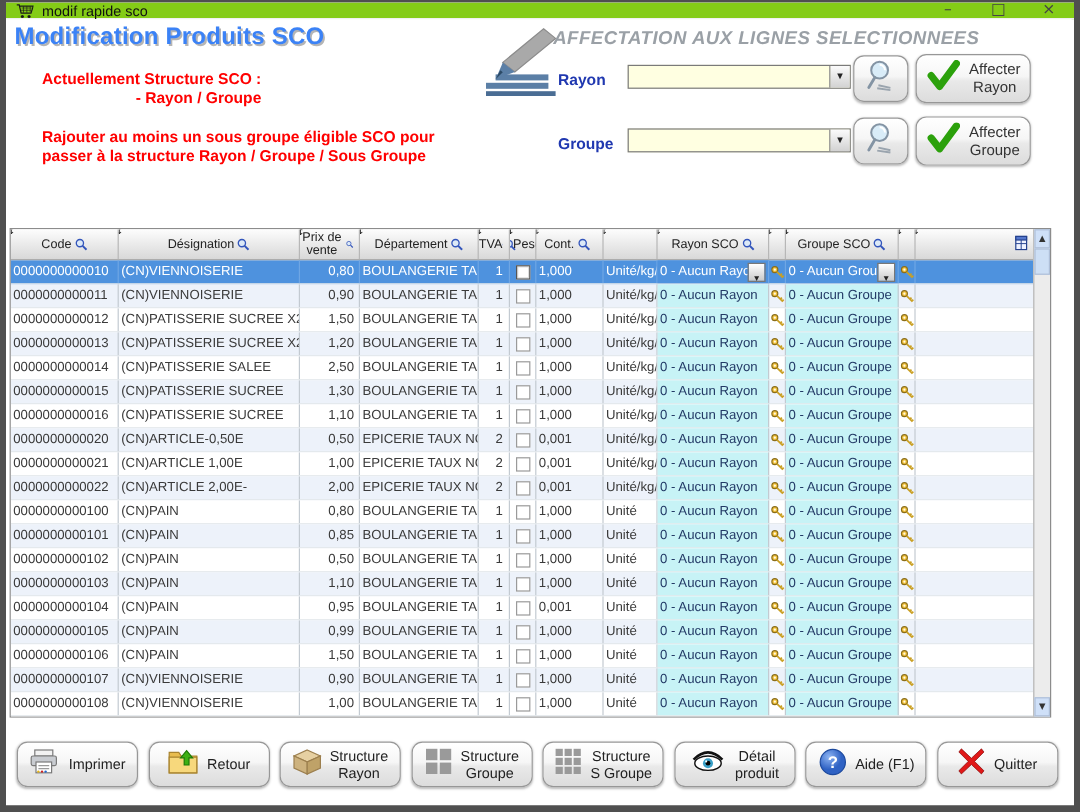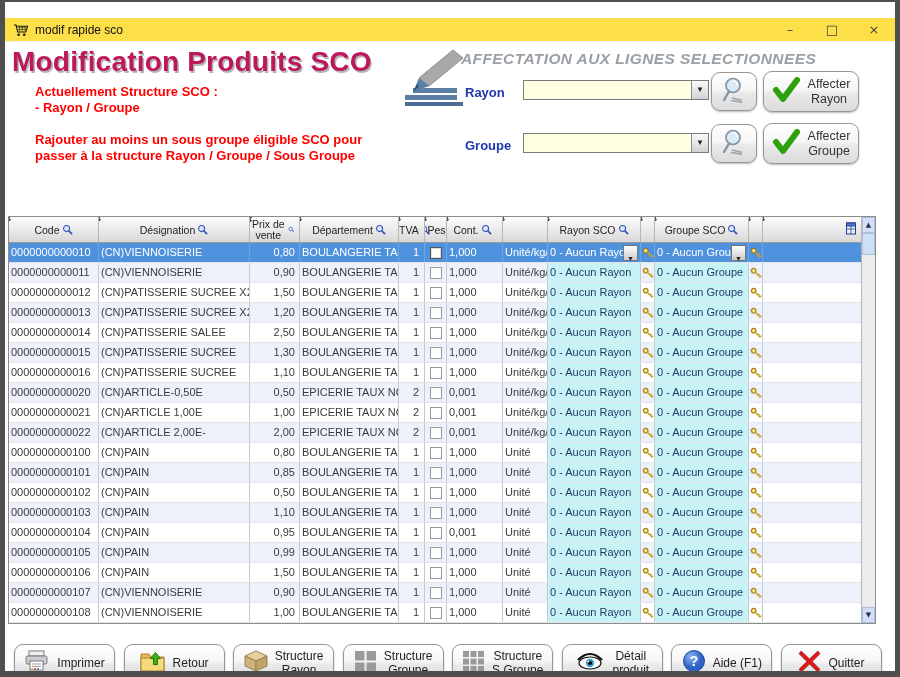--- a/index.html
+++ b/index.html
@@ -5,38 +5,37 @@
   * { margin:0; padding:0; box-sizing:border-box; }
   html,body { width:900px; height:677px; }
   body { font-family:"Liberation Sans", sans-serif; background:#fff; }
 
   .window {
     width:900px; height:677px;
     border:5px solid #4f4f4f; border-top-width:2px; border-bottom-width:6px;
     background:#fff; position:relative; overflow:hidden;
   }
   .titlebar {
-    height:24px; background:#fde047; display:flex; align-items:center;
+    height:14px; background:#84cc16; display:flex; align-items:center;
     border-bottom:1px solid #f0f0f0;
-    margin-top:16px;
   }
   .titlebar .app-icon { margin-left:8px; display:flex; }
   .titlebar .title { margin-left:7px; font-size:12px; color:#111; }
   .win-controls { margin-left:auto; display:flex; height:100%; }
   .win-btn { width:42px; height:100%; display:flex; align-items:center; justify-content:center;
     font-size:13px; color:#444; font-family:"DejaVu Sans", sans-serif; }
 
   .content { position:relative; width:888px; height:639px; background:#fff; }
 
   .page-title {
-    position:absolute; left:7px; top:4px; font-size:28px; font-weight:bold;
-    color:#be185d; text-shadow:1.5px 1.5px 0 rgba(90,90,90,.45); letter-spacing:.2px;
+    position:absolute; left:7px; top:4px; font-size:20px; font-weight:bold;
+    color:#3b82f6; text-shadow:1.5px 1.5px 0 rgba(90,90,90,.45); letter-spacing:.2px;
   }
   .notice { position:absolute; color:#f00; font-weight:bold; font-size:13px; line-height:16px; }
-  .notice-1 { left:30px; top:42px; }
+  .notice-1 { left:30px; top:42px;text-align:right; }
   .notice-2 { left:30px; top:90px; width:372px; }
 
   .pencil-wrap { position:absolute; left:398px; top:6px; }
 
   .aff-title { position:absolute; left:456px; top:8px; font-size:15.5px; font-weight:bold;
     color:#9aa0a6; letter-spacing:.4px;font-style:italic; }
 
   .field-label { position:absolute; font-size:13px; font-weight:bold; color:#2038b0; }
   .lbl-rayon { left:460px; top:43px; }
   .lbl-groupe { left:460px; top:96px; }

